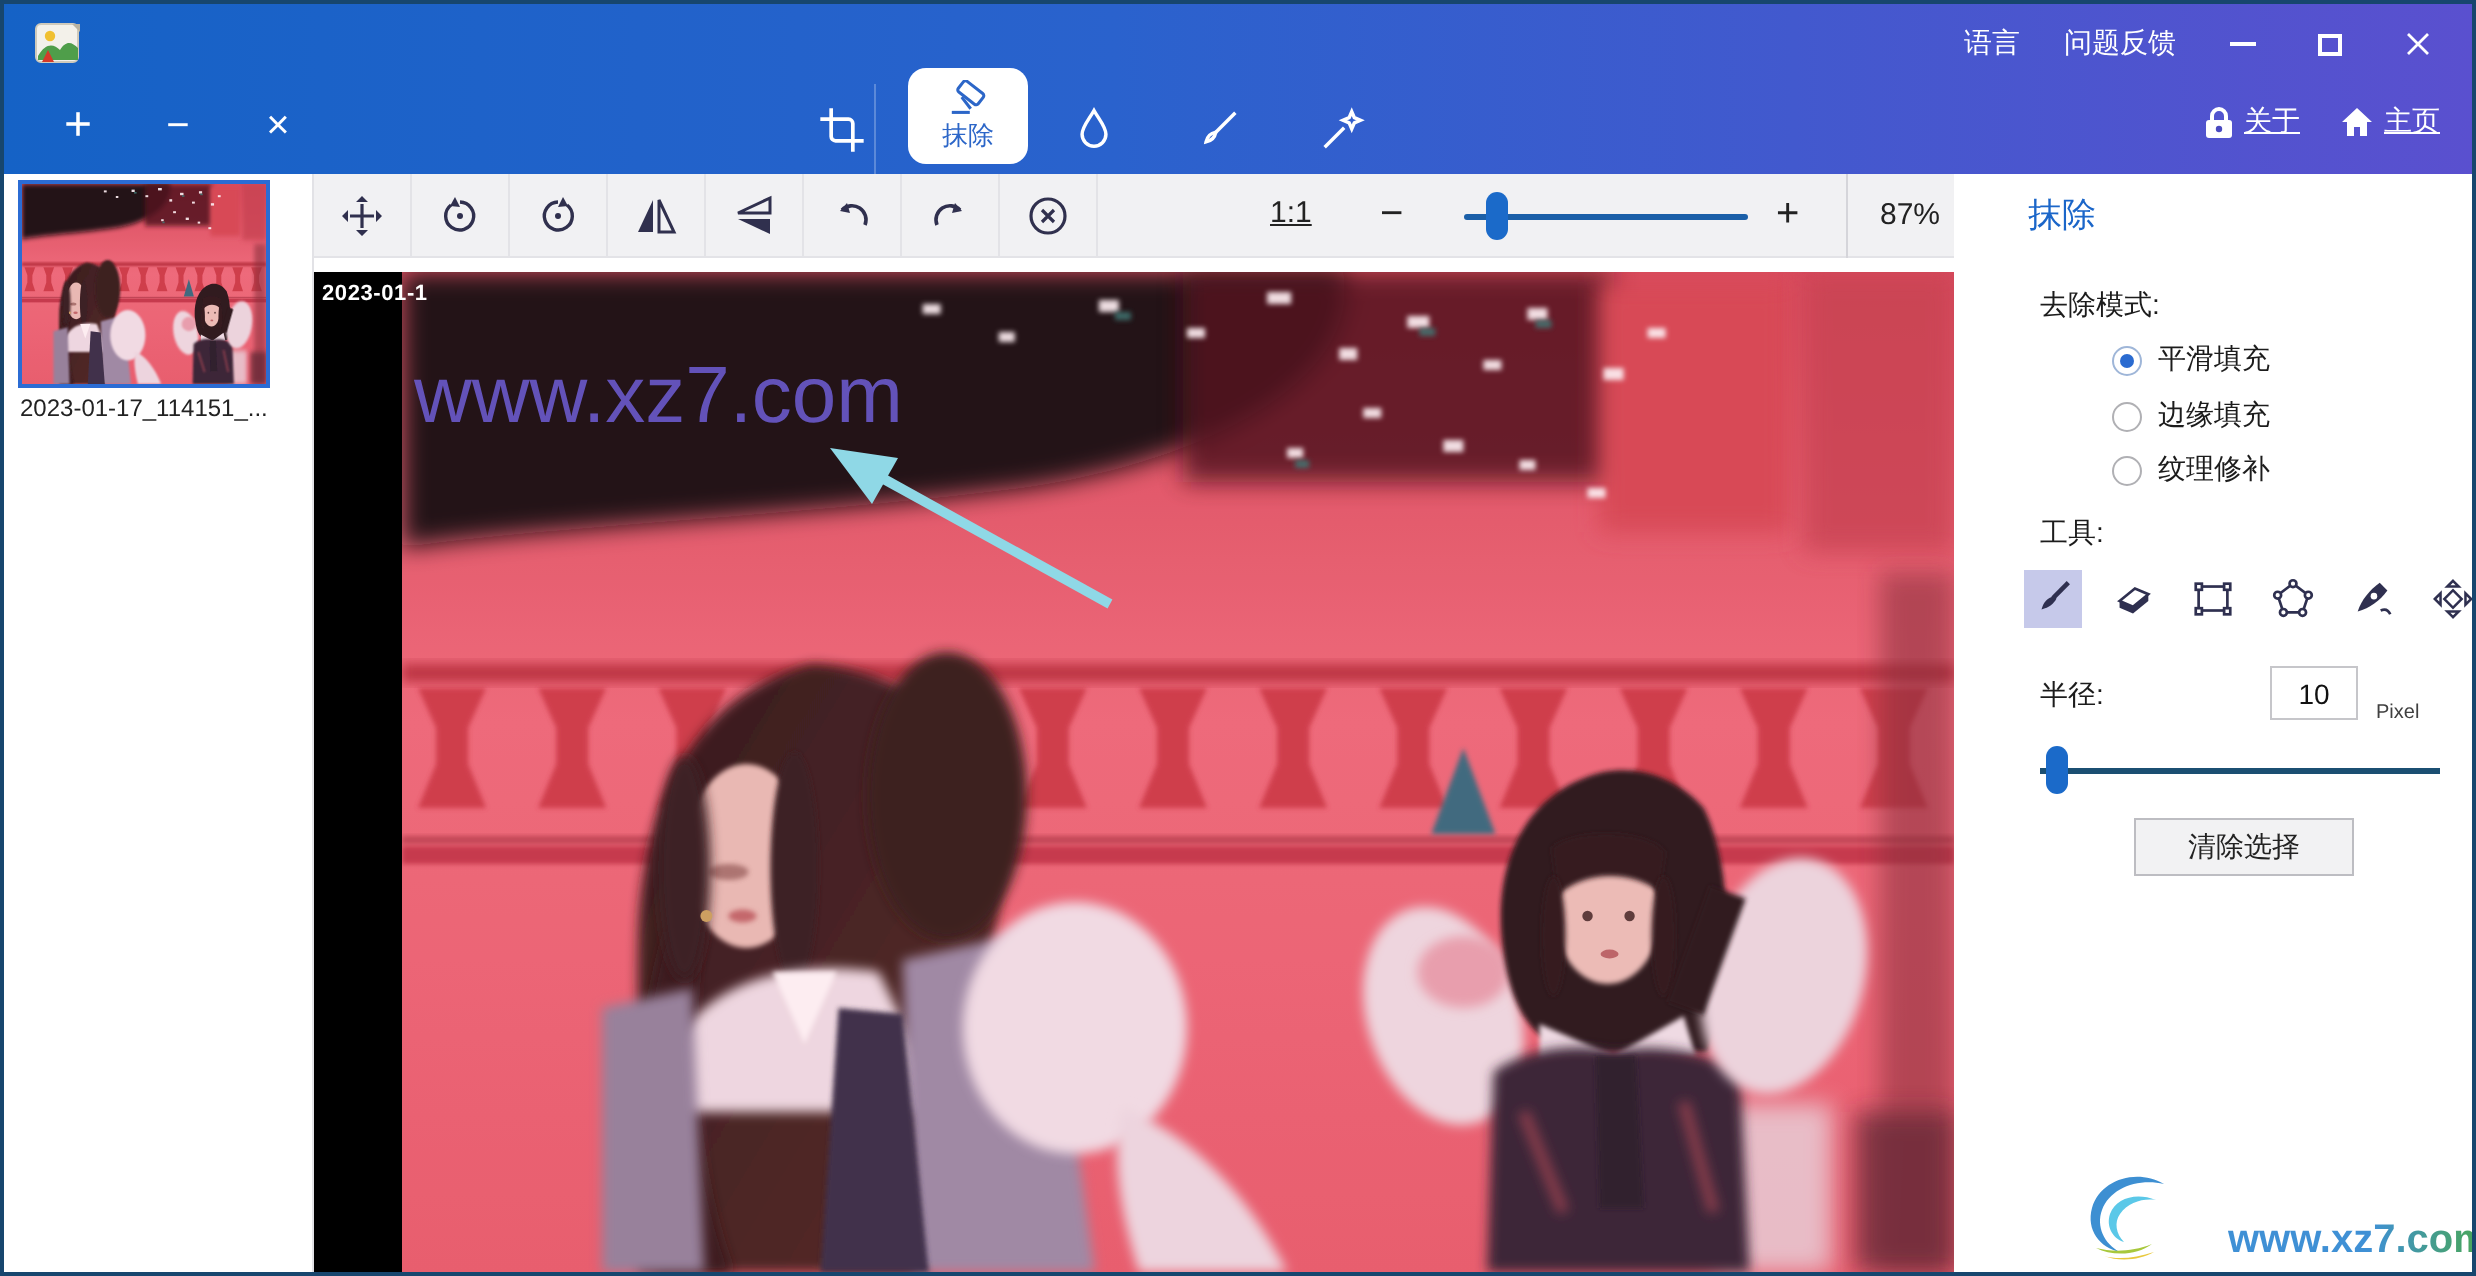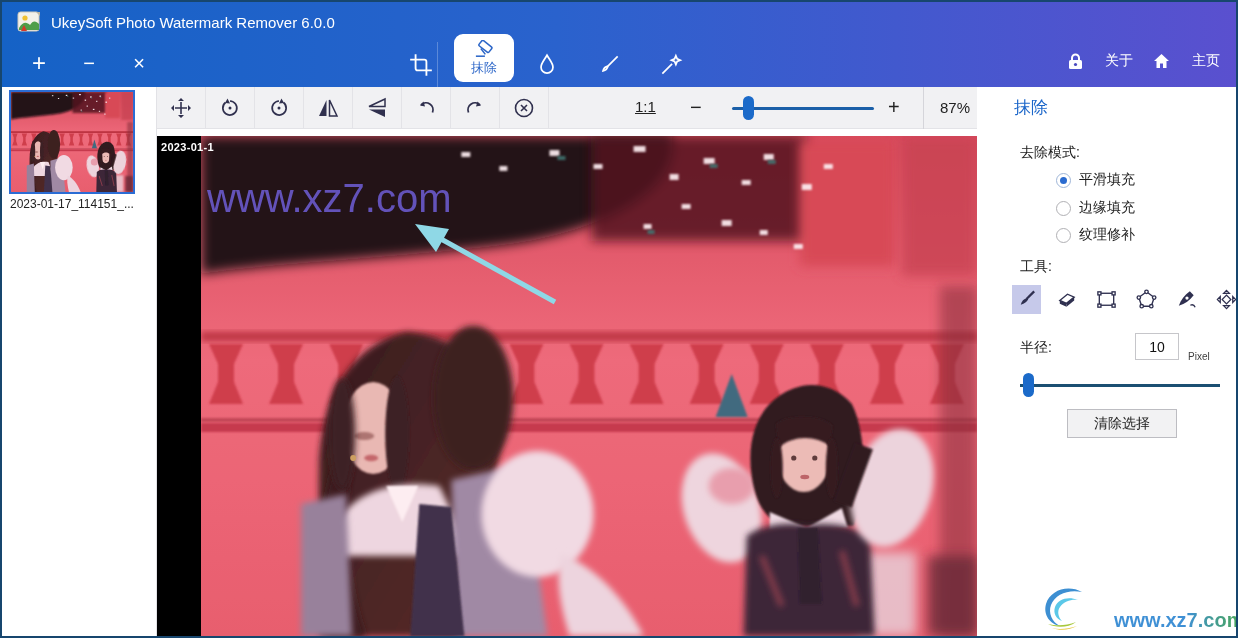--- a/index.html
+++ b/index.html
@@ -22,21 +22,21 @@
   .file-actions { position:absolute; left:24px; top:8px; display:flex; gap:24px; align-items:center; color:#fff; }
   .fa-btn { font-size:24px; line-height:26px; width:26px; text-align:center; font-weight:400; }
   .fa-btn.small { font-size:20px; }
   .center-tools { position:absolute; left:402px; top:0; height:45px; }
   .ct-sep { position:absolute; left:33px; top:0; width:1px; height:45px; background:rgba(255,255,255,.25); }
   .ct-icon { position:absolute; top:10px; width:26px; height:26px; color:#fff; }
   .erase-tab { position:absolute; left:50px; top:-8px; width:60px; height:48px; background:#fff; border-radius:9px;
                display:flex; flex-direction:column; align-items:center; justify-content:center; gap:1px; }
   .erase-tab .lbl { font-size:13px; color:#2c66c8; }
   .hdr-right2 { position:absolute; right:16px; top:10px; display:flex; gap:20px; align-items:center; font-size:14px; color:#fff; }
-  .hdr-right2 .item { display:flex; align-items:center; gap:22px; }
+  .hdr-right2 .item { display:flex; align-items:center; gap:5px;text-decoration:underline; }
 
   
   .main { position:absolute; left:0; top:85px; width:1234px; height:549px; background:#fff; }
 
   .left-panel { position:absolute; left:0; top:0; width:155px; height:549px; background:#fff; border-right:1px solid #e2e2e6; }
   .thumb-box { position:absolute; left:7px; top:3px; width:126px; height:104px; border:2px solid #2b6cd4; background:#000; }
   .thumb-box svg { display:block; width:100%; height:100%; }
   .thumb-caption { position:absolute; left:8px; top:110px; width:140px; font-size:12px; color:#222; white-space:nowrap; overflow:hidden; }
 
   .center-col { position:absolute; left:155px; top:0; width:820px; height:549px; background:#fff; }
@@ -217,21 +217,35 @@
 
   <div class="header">
     <div class="titlebar">
       <svg class="app-icon" viewBox="0 0 26 24">
         <rect x="2" y="2" width="21" height="19" rx="2.5" fill="#f3f1ea" stroke="#cfcabb"></rect>
         <path d="M20 2 l4 4 v-4 Z" fill="#b9b3a2"></path>
         <circle cx="9" cy="8" r="2.6" fill="#f0c030"></circle>
         <path d="M3 18 C7 11 11 12 14 15 C17 10 20 11 23 14 L23 20 H3 Z" fill="#4f9e4a"></path>
         <path d="M5 21 l3 -6 3 6 Z" fill="#d43a2a"></path>
       </svg>
-      <span class="app-title">UkeySoft Photo Watermark Remover 6.0.0</span>
+      <div class="tb-right">
+        <span class="tb-link">语言</span>
+        <span class="tb-link">问题反馈</span>
+        <span class="winbtn">
+            <span class="ic-min"></span>
+          </span>
+        <span class="winbtn">
+            <span class="ic-max"></span>
+          </span>
+        <span class="winbtn">
+          <svg width="14" height="14" viewBox="0 0 14 14">
+            <path d="M2 2 L12 12 M12 2 L2 12" stroke="#fff" stroke-width="1.4"></path>
+          </svg>
+        </span>
+      </div>
     </div>
 
     <div class="toolrow">
       <div class="file-actions">
         <span class="fa-btn">+</span>
         <span class="fa-btn small">−</span>
         <span class="fa-btn small">×</span>
       </div>
 
       <div class="center-tools">

